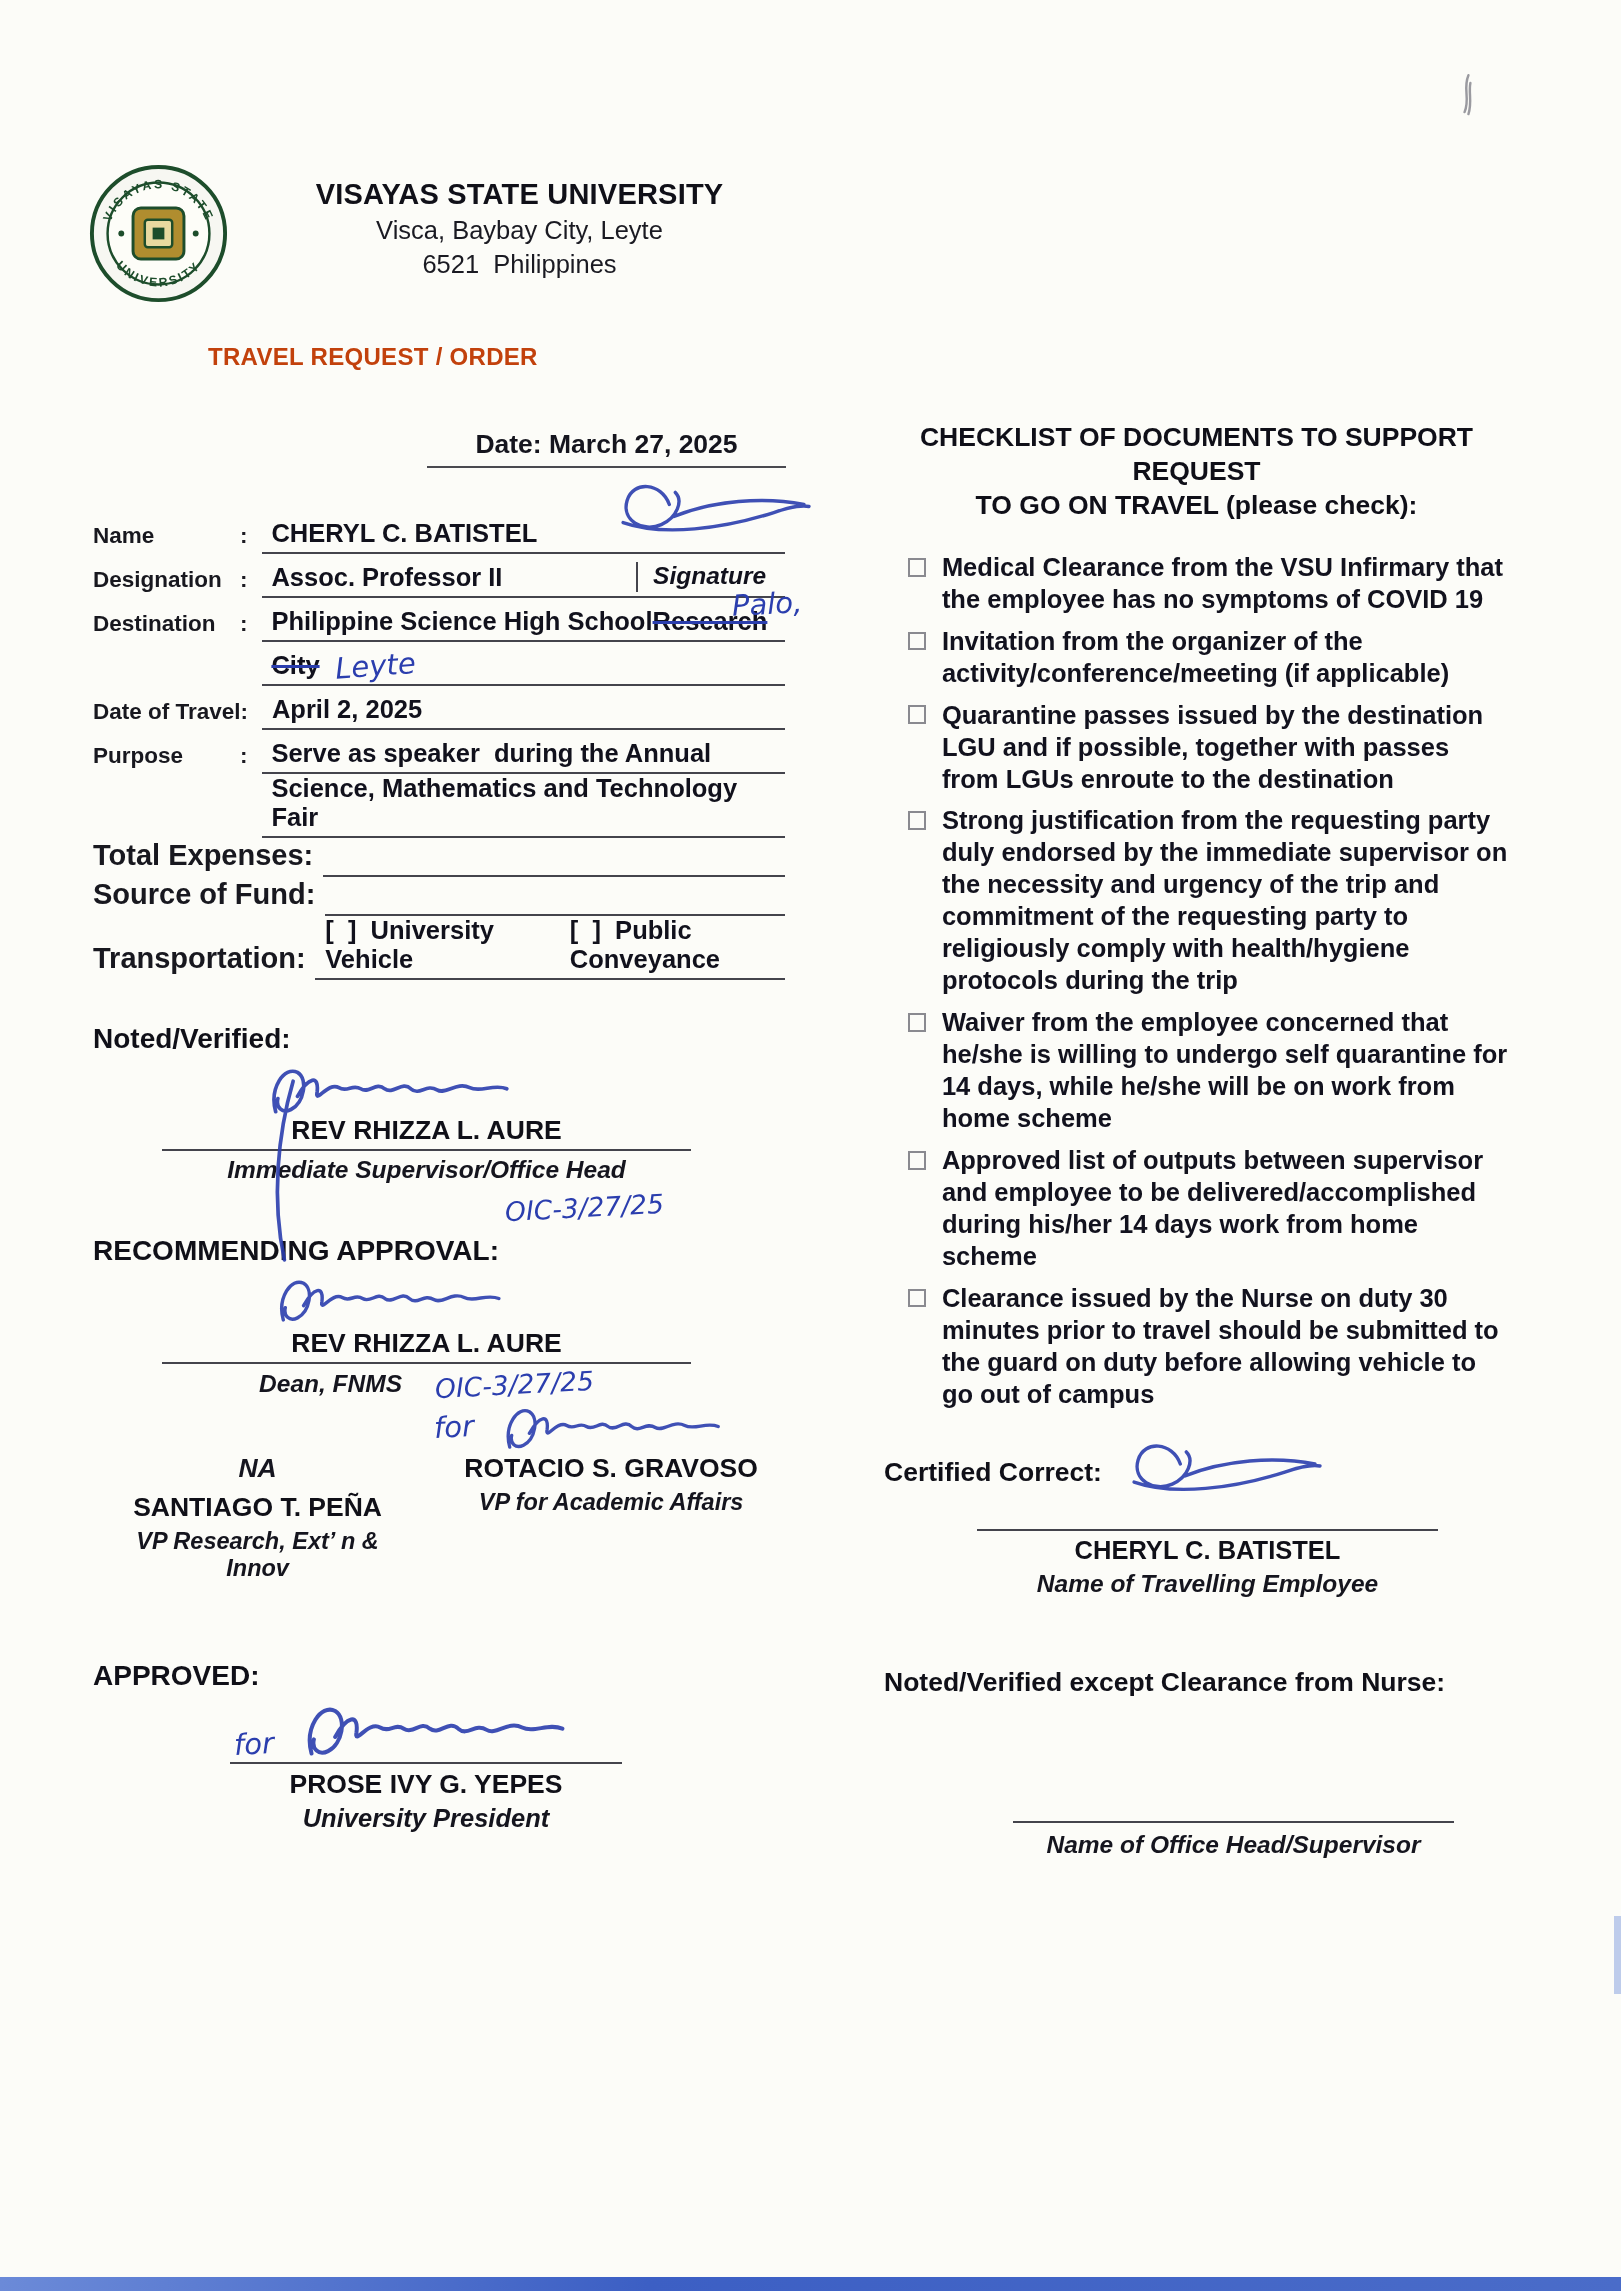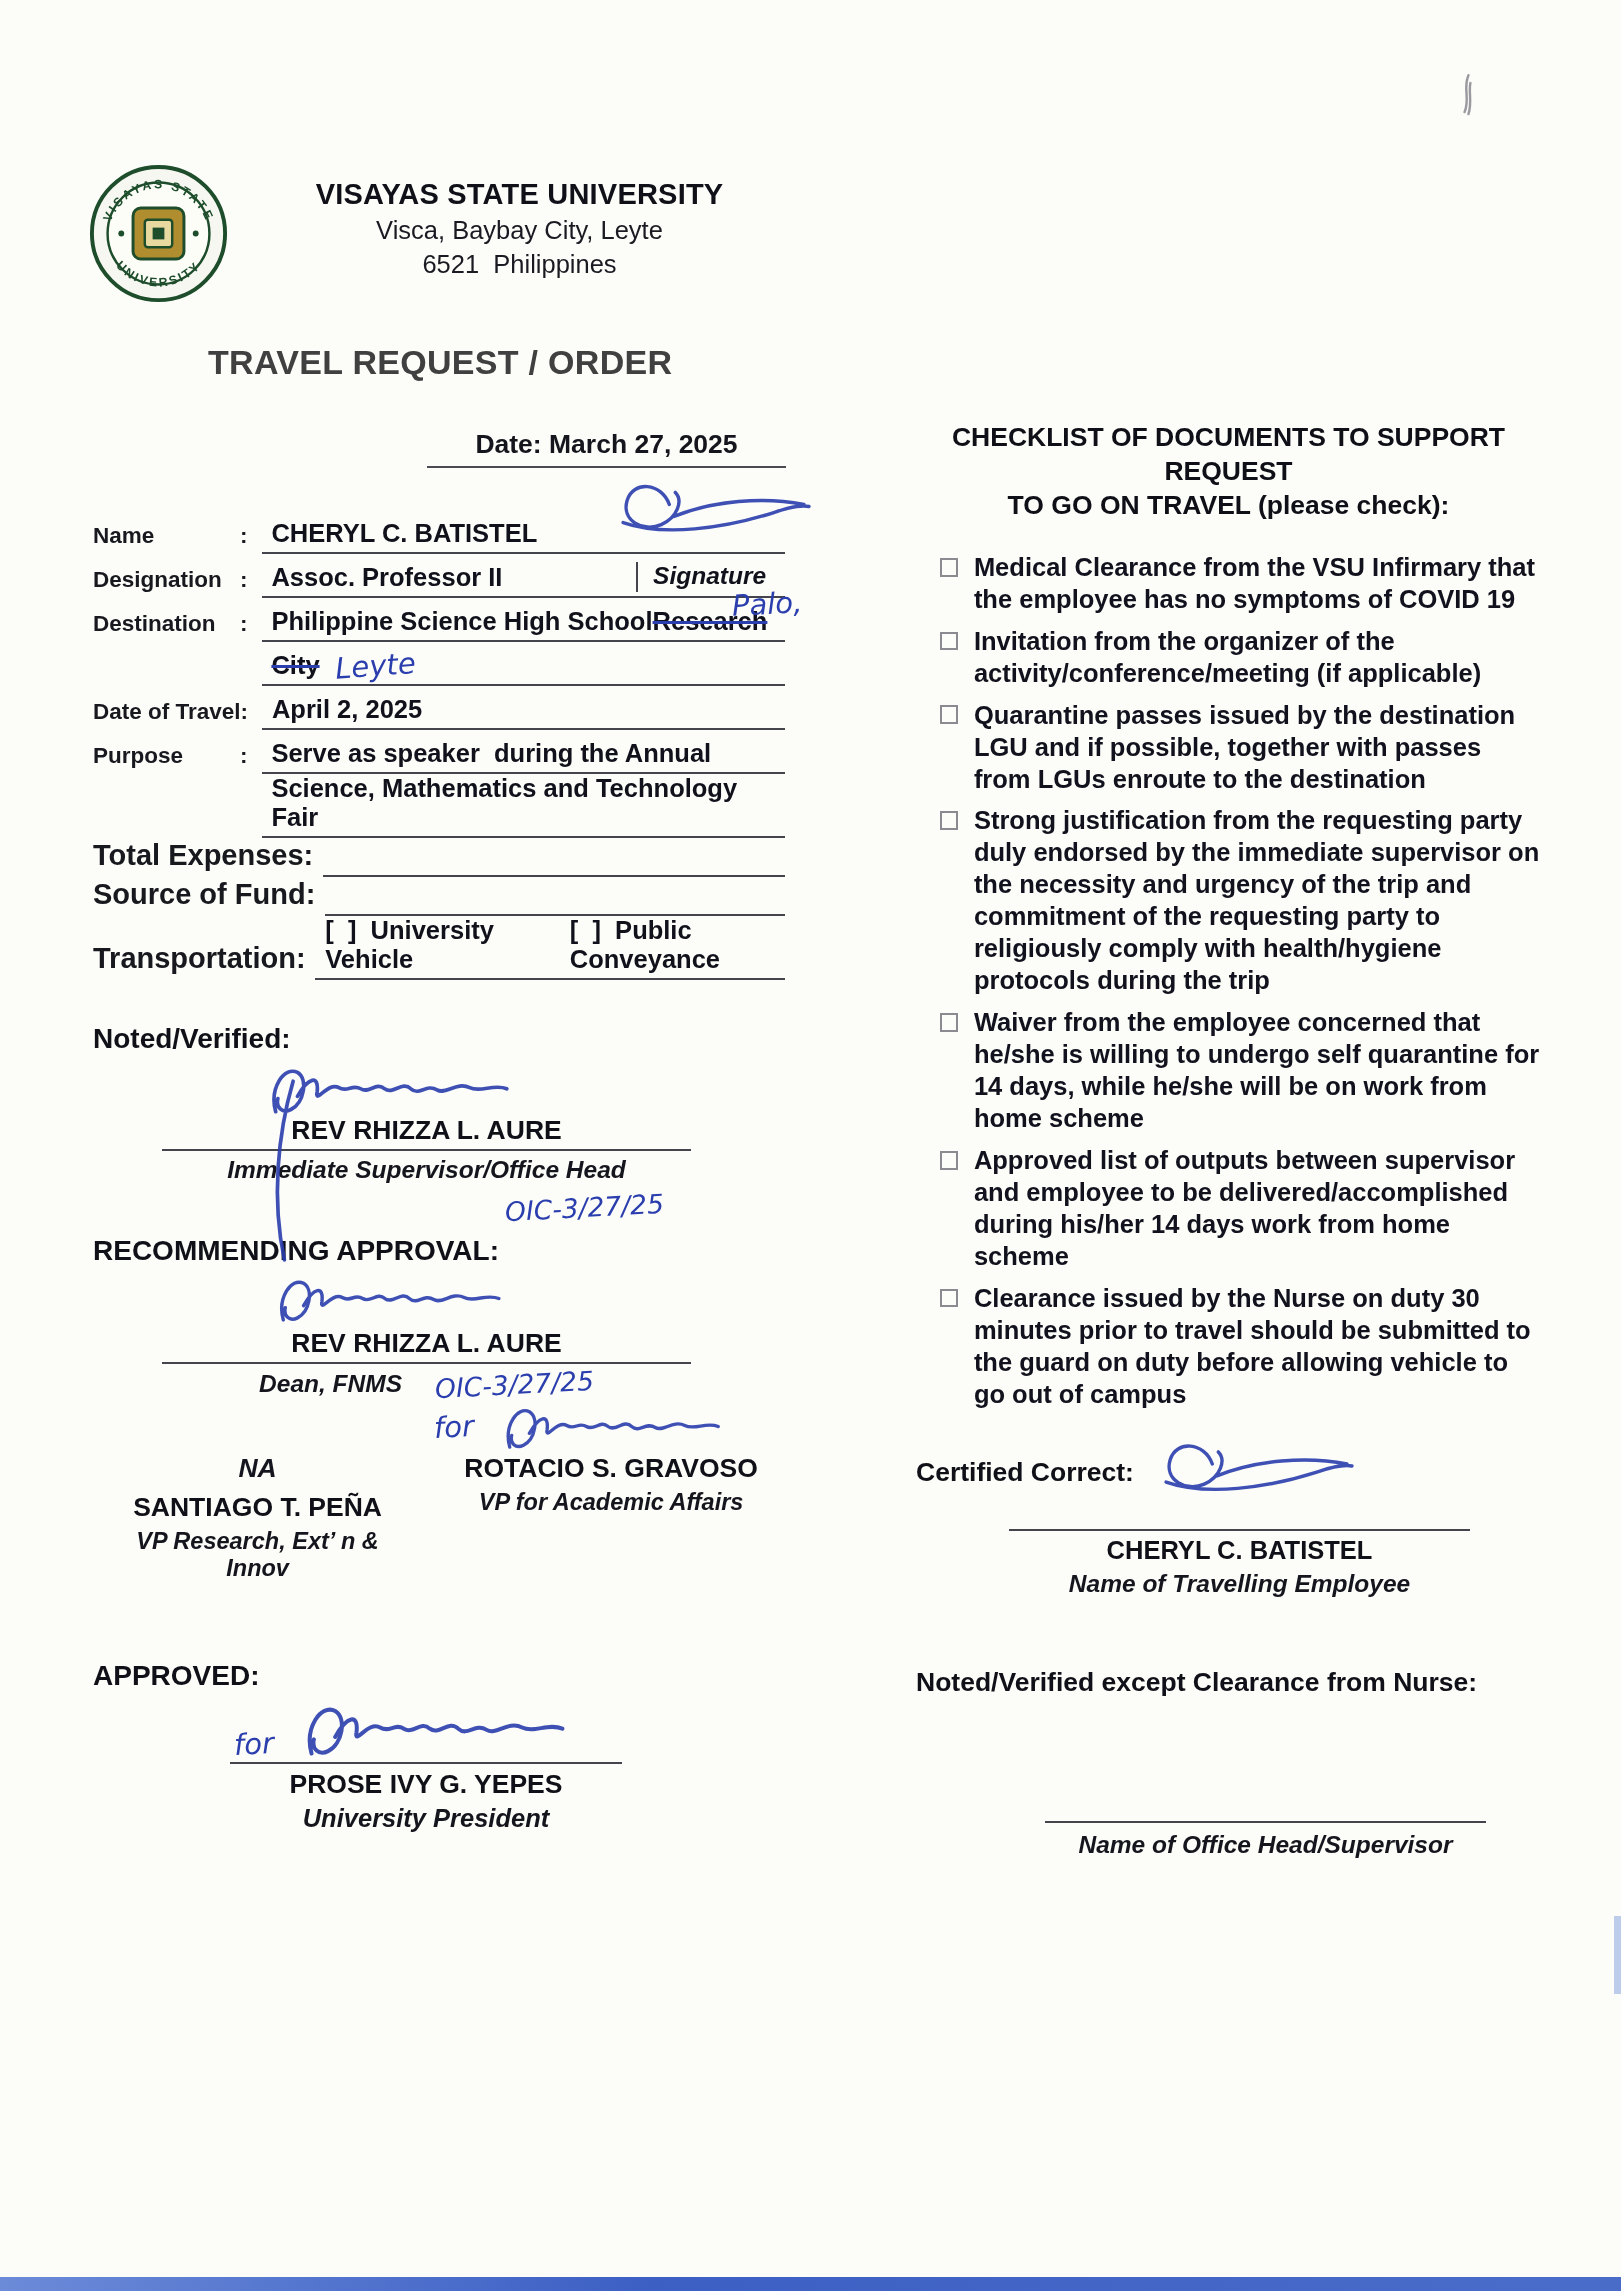--- a/index.html
+++ b/index.html
@@ -12,22 +12,22 @@
   .edge-sliver{position:absolute;right:0;top:1916px;width:6.9px;height:78px;background:#8aa4e0;opacity:.55;}
   .pen-mark{position:absolute;left:1449px;top:69px;width:35px;height:59px;}
   .pen-mark path{fill:none;stroke:#9a9aa0;stroke-width:2.5;stroke-linecap:round;}
 
   
   .logo{position:absolute;left:88px;top:163px;width:141px;height:141px;}
   .univ{position:absolute;left:299px;top:178px;width:441px;text-align:center;}
   .univ-name{font-size:29px;font-weight:bold;color:#101018;letter-spacing:0.2px;}
   .univ-addr{font-size:25.5px;margin-top:4.9px;color:#1a1a22;}
 
-  .doc-title{position:absolute;left:208px;top:343px;font-size:34px;font-weight:bold;
-             color:#404040;letter-spacing:0.3px;}
+  .doc-title{position:absolute;left:208px;top:343px;font-size:24px;font-weight:bold;
+             color:#c2410c;letter-spacing:0.3px;}
   .date-line{position:absolute;left:427px;top:429px;width:359px;text-align:center;font-size:26.5px;
              font-weight:600;color:#15151e;border-bottom:2px solid #4a4a50;padding-bottom:5.9px;}
 
   
   .left-col{position:absolute;left:93px;top:510px;width:692px;}
   .frow{display:flex;align-items:flex-end;min-height:44px;}
   .frow.tight{min-height:38px;}
   .flabel{flex:0 0 147px;font-size:22.5px;font-weight:bold;padding-bottom:4.9px;white-space:nowrap;color:#18181f;}
   .fcolon{flex:0 0 21.6px;font-size:22.5px;font-weight:bold;padding-bottom:4.9px;}
   .flabel-wide{flex:0 0 auto;font-size:29px;font-weight:bold;padding:0 9.8px 4.9px 0;white-space:nowrap;color:#18181f;}
@@ -73,21 +73,21 @@
   .vp-right .hw-for{position:absolute;left:-5.9px;top:-43px;font-size:29px;}
   .vp-right .blk-sig2{left:49px;top:-57px;width:245px;height:59px;}
 
   .yepes{position:relative;width:392px;margin:9.8px 0 0 137px;text-align:center;padding-top:61px;}
   .yepes .blk-sig2{left:57px;top:-9.8px;width:294px;height:71px;}
   .yepes .hw-for{position:absolute;left:3.9px;top:25.5px;font-size:29px;}
   .yepes-name{border-top:2px solid #44444c;font-size:26.5px;font-weight:bold;padding-top:4.9px;color:#101018;}
   .yepes-title{font-size:25.5px;font-weight:bold;font-style:italic;margin-top:3.9px;color:#15151e;}
 
   
-  .right-col{position:absolute;left:916px;top:420px;width:625px;}
+  .right-col{position:absolute;left:884px;top:420px;width:625px;}
   .chk-heading{text-align:center;font-size:26.5px;font-weight:bold;line-height:34px;color:#0f0f18;}
   .chk-list{margin-top:29px;}
   .chk-item{display:flex;margin-bottom:9.8px;}
   .cbx{flex:0 0 14.7px;width:14.7px;height:14.7px;border:2px solid #8a8a90;margin:6.9px 15.7px 0 23.5px;background:#fcfcf8;}
   .chk-text{font-size:25.5px;font-weight:bold;line-height:32px;color:#12121e;}
 
   .certified{position:relative;height:84px;margin-top:27.4px;}
   .cert-heading{font-size:26.5px;font-weight:bold;padding-top:19.6px;color:#101018;}
   .cert-sig{left:230px;top:-7.8px;width:211px;height:74px;}
   .cert-name-block{width:461px;margin-left:93px;text-align:center;margin-top:7.8px;}

